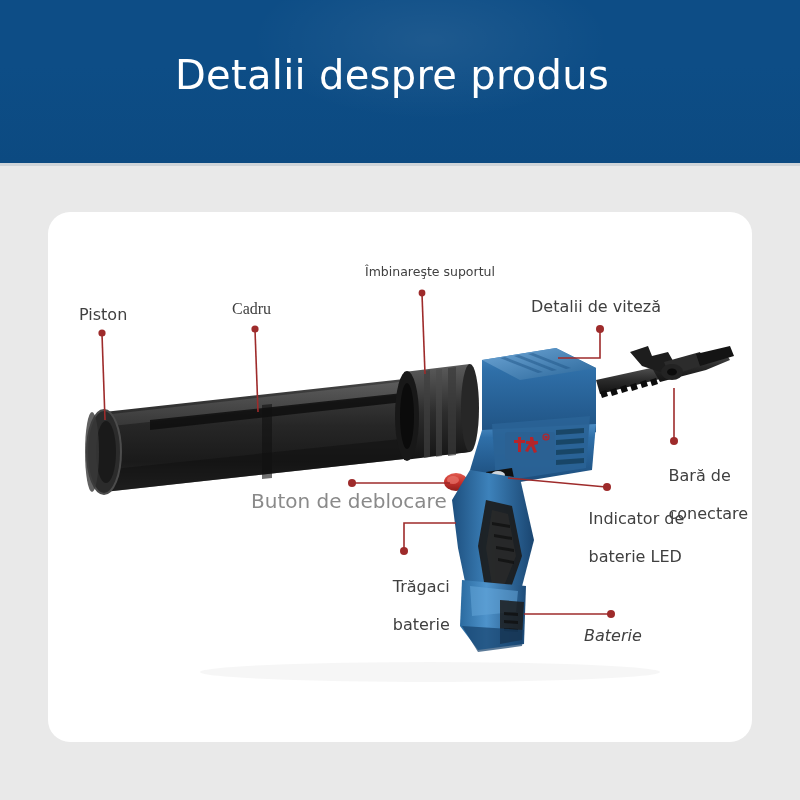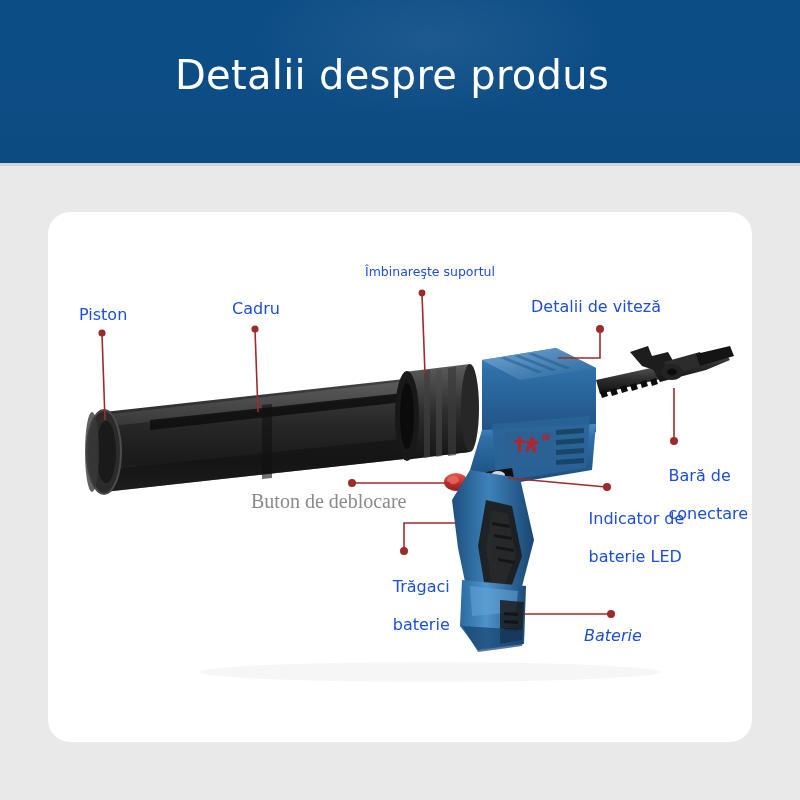--- a/index.html
+++ b/index.html
@@ -37,21 +37,21 @@
     position:absolute;left:48px;top:212px;width:704px;height:530px;
     background:#ffffff;border-radius:22px;
   }
 
   
   .stage{position:absolute;left:0;top:0;width:800px;height:800px;}
   .stage svg{position:absolute;left:0;top:0;}
 
   
   .label{
-    position:absolute;color:#1d4ed8;font-size:14px;line-height:19px;
+    position:absolute;color:#404040;font-size:14px;line-height:19px;
     white-space:pre;font-family:"DejaVu Sans","Liberation Sans",sans-serif;
   }
   .label.sm{font-size:12.5px;}
   .label.md{font-size:16px;}
   .label.lg{font-size:20px;color:#8a8a8a;}
   .label.c{text-align:center;}
 </style>
 </head>
 <body>
 
@@ -264,37 +264,37 @@
         <circle cx="674" cy="441" r="4"></circle>
         <circle cx="607" cy="487" r="4"></circle>
         <circle cx="352" cy="483" r="4"></circle>
         <circle cx="404" cy="551" r="4"></circle>
         <circle cx="611" cy="614" r="4"></circle>
       </g>
     </svg>
 
     <div class="label md" style="left:79px;top:305px;">Piston</div>
 
-    <div class="label md" style="left:232px;top:299px;">Cadru</div>
+    <div class="label md" style="left:232px;top:299px;font-family:Liberation Serif, serif;">Cadru</div>
 
     <div class="label sm" style="left:365px;top:262px;">Îmbinareşte suportul</div>
 
     <div class="label md" style="left:531px;top:297px;">Detalii de viteză</div>
 
     <div class="label md c" style="left:638px;top:447px;width:92px;">
       <span>Bară de</span><br>
       <span>conectare</span>
     </div>
 
     <div class="label md c" style="left:558px;top:490px;width:118px;">
       <span>Indicator de</span><br>
       <span>baterie LED</span>
     </div>
 
-    <div class="label lg" style="left:251px;top:492px;font-family:Liberation Serif, serif;">Buton de deblocare</div>
+    <div class="label lg" style="left:251px;top:492px;">Buton de deblocare</div>
 
     <div class="label md c" style="left:360px;top:558px;width:92px;">
       <span>Trăgaci</span><br>
       <span>baterie</span>
     </div>
 
     <div class="label md" style="left:584px;top:626px;font-style:italic;">Baterie</div>
 
   </div>
 </div>

